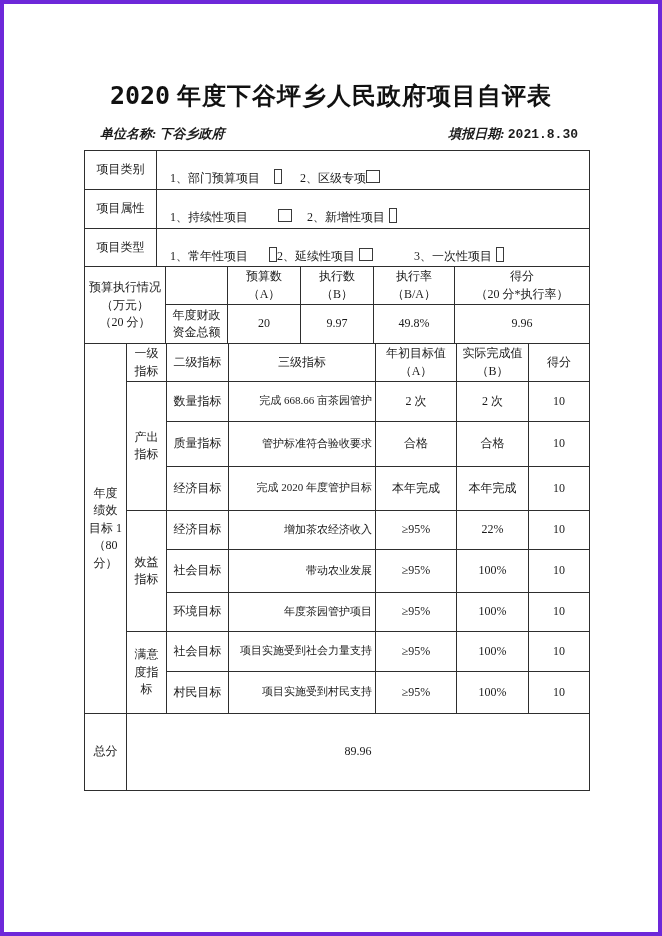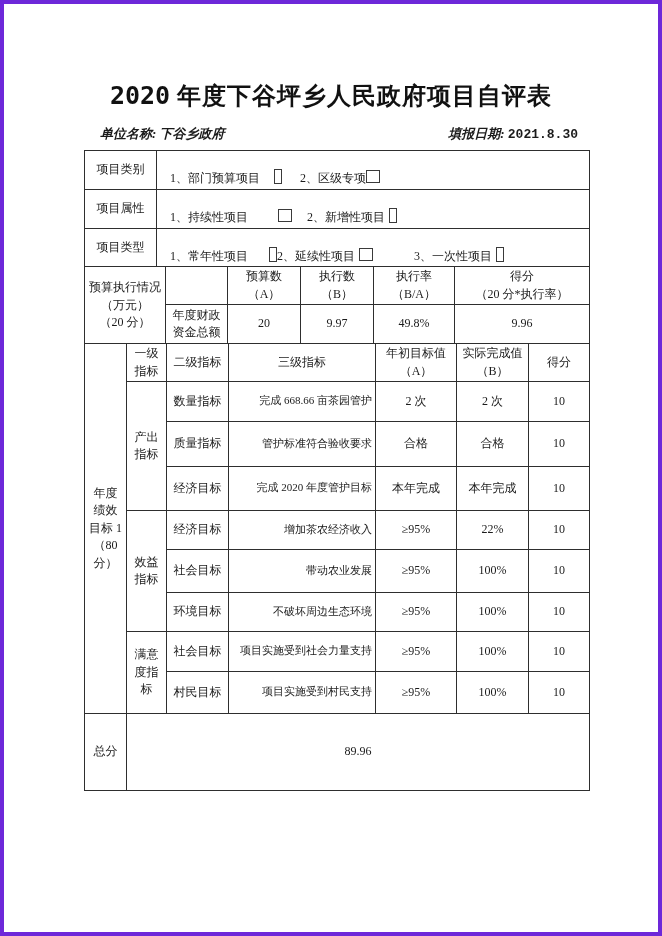--- a/index.html
+++ b/index.html
@@ -211,21 +211,21 @@
     </tr>
     <tr class="h42">
       <td>社会目标</td>
       <td class="l3">带动农业发展</td>
       <td>≥95%</td>
       <td>100%</td>
       <td>10</td>
     </tr>
     <tr class="h38">
       <td>环境目标</td>
-      <td class="l3">不破坏周边生态环境</td>
+      <td class="l3">年度茶园管护项目</td>
       <td>≥95%</td>
       <td>100%</td>
       <td>10</td>
     </tr>
     <tr class="h39">
       <td rowspan="2">满意
 度指
 标</td>
       <td>社会目标</td>
       <td class="l3">项目实施受到社会力量支持</td>

